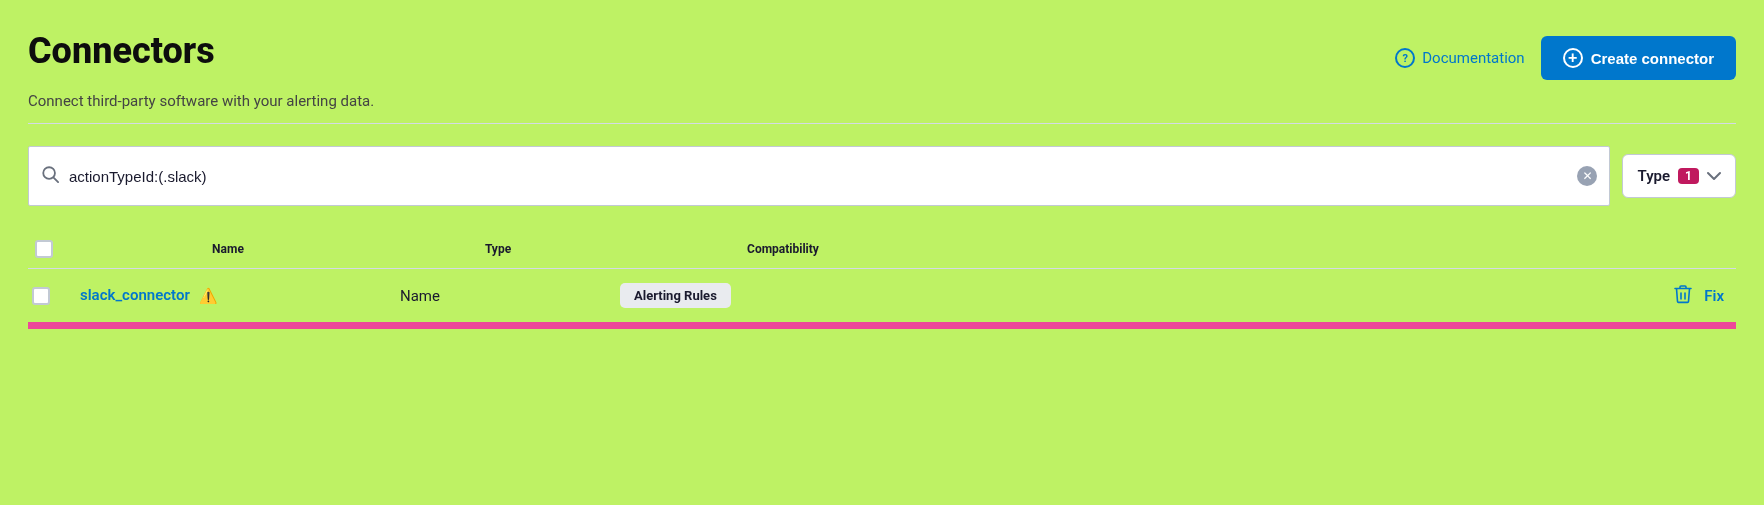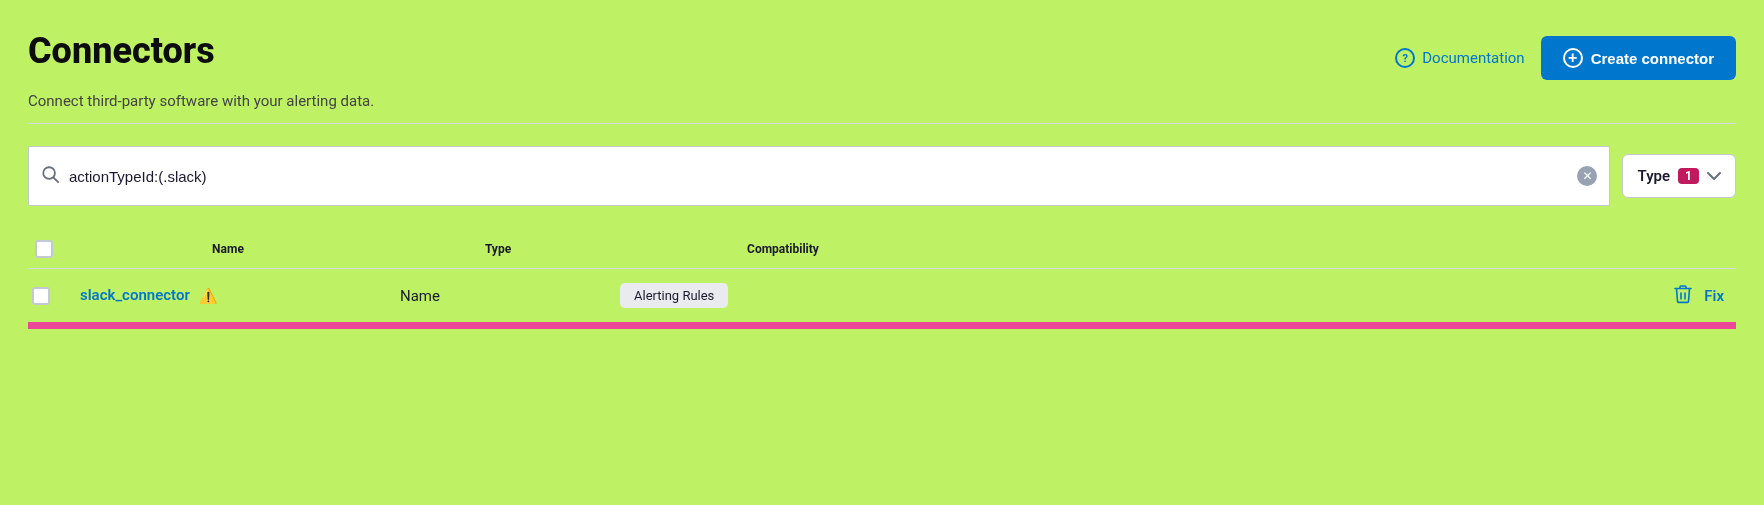--- a/index.html
+++ b/index.html
@@ -221,21 +221,21 @@
       vertical-align: middle;
       font-size: 15px;
     }
     .compat-badge {
       display: inline-block;
       background: #e9ebef;
       color: #1a1a2e;
       border-radius: 5px;
       padding: 5px 14px;
       font-size: 13px;
-      font-weight: 400;
+      font-weight: 700;
     }
     .action-icons {
       display: flex;
       align-items: center;
       justify-content: flex-end;
       gap: 12px;
     }
     .delete-icon {
       color: #0077cc;
       font-size: 18px;

